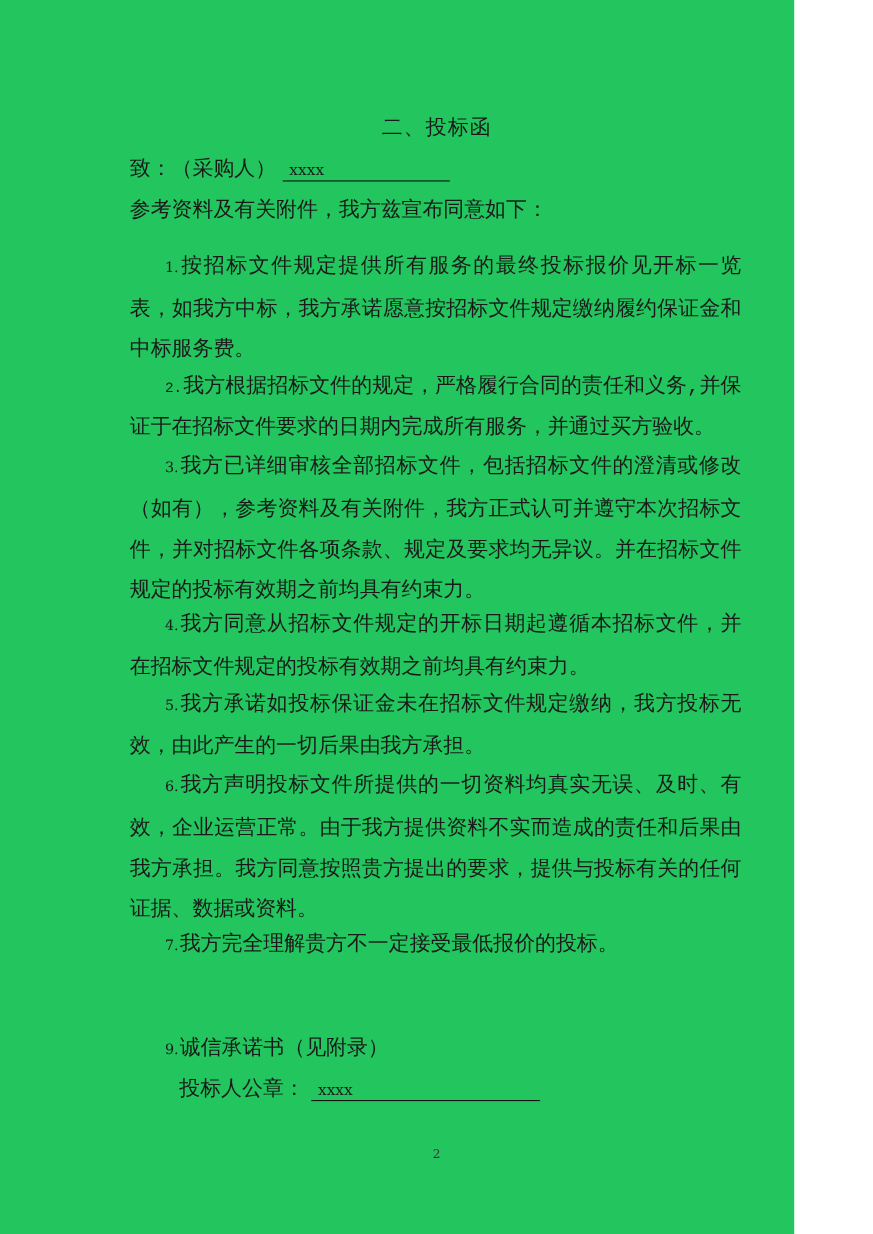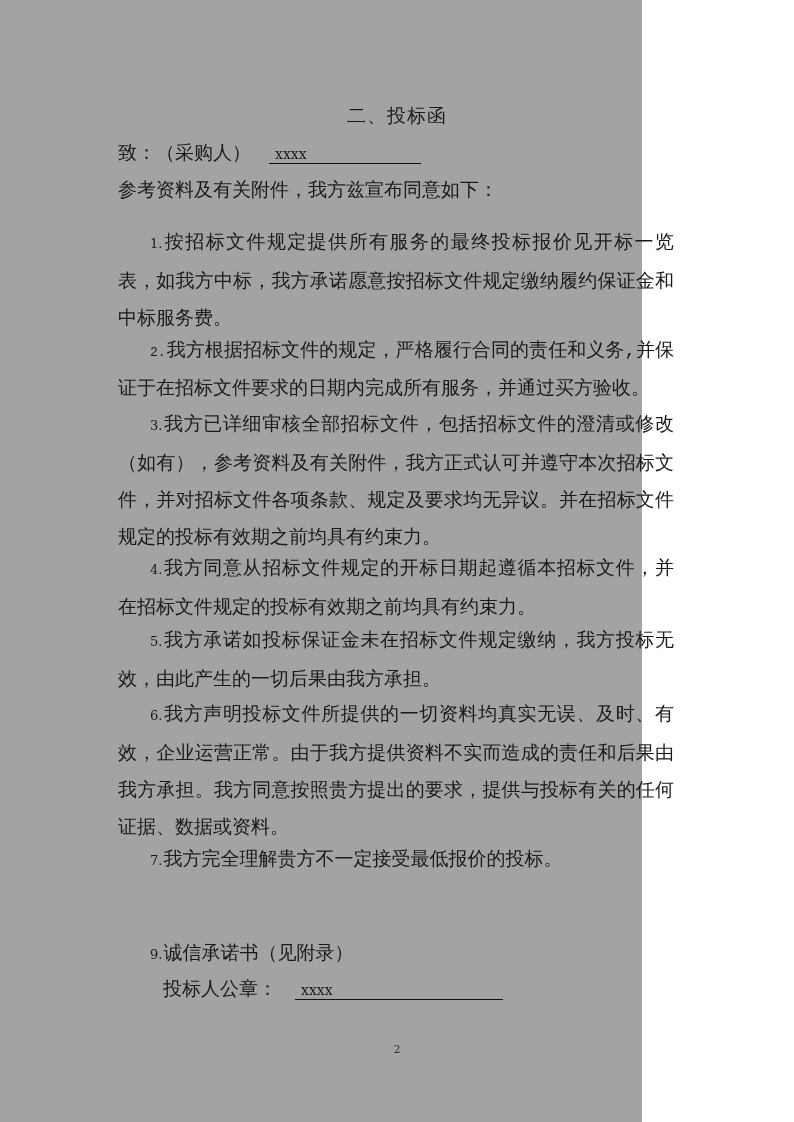--- a/index.html
+++ b/index.html
@@ -1,23 +1,23 @@
 <!DOCTYPE html>
 <html><head>
 <meta charset="utf-8">
 <style>
   html, body { margin: 0; padding: 0; background: #ffffff; }
   body { width: 794px; height: 1122px; position: relative; overflow: hidden;
          font-family: "DejaVu Serif", "Liberation Serif", serif; color: #1a1a1a; }
-  .page { position: absolute; left: 0; top: 0; width: 642px; height: 1122px; background: #a3a3a3; }
+  .page { position: absolute; left: 0; top: 0; width: 722px; height: 1122px; background: #22c55e; }
   .title { position: absolute; top: 103px; left: 0; width: 794px; text-align: center; font-size: 19px; letter-spacing: 1px; }
   .line { position: absolute; left: 118px; font-size: 19px; white-space: nowrap; }
   .para { position: absolute; left: 118px; width: 556px; font-size: 19px; line-height: 37px; text-align: justify; text-align-last: left; }
   .para .num { font-size: 13px; margin-left: 32px; margin-right: 1px; }
-  .blank { display: inline-block; border-bottom: 1.3px solid #111; font-size: 14px; padding-left: 6px; vertical-align: baseline; line-height: 18px; margin-left: 12px; }
+  .blank { display: inline-block; border-bottom: 1.3px solid #111; font-size: 14px; padding-left: 6px; vertical-align: baseline; line-height: 18px; }
   .to-blank { width: 146px; }
   .seal-blank { width: 202px; }
   .pagenum { position: absolute; top: 1043px; left: 0; width: 794px; text-align: center; font-size: 11px; color: #333; }
 </style>
 </head>
 <body>
 
 <div class="page">
 
   <div class="title">二、投标函</div>

